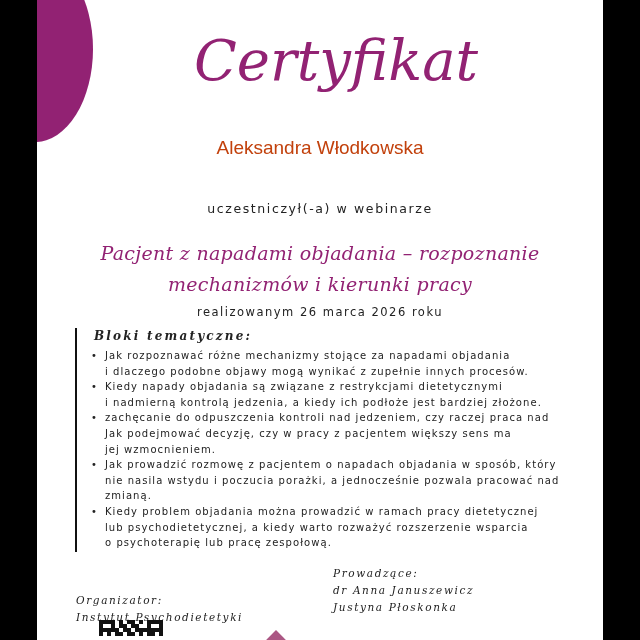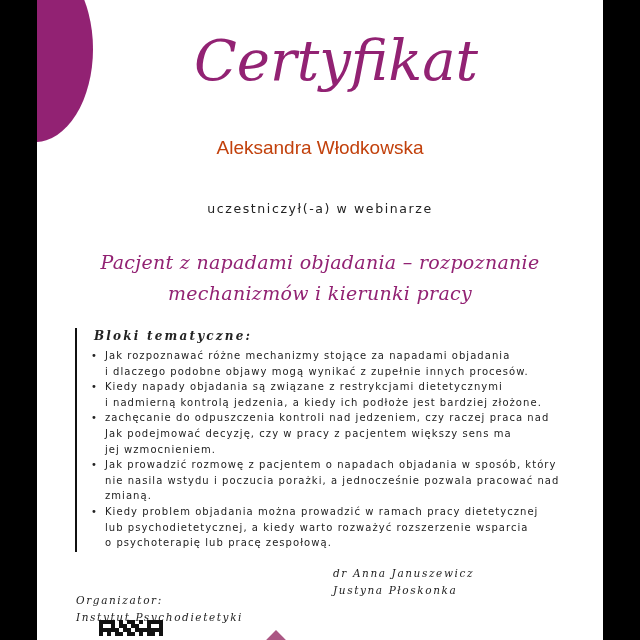--- a/index.html
+++ b/index.html
@@ -29,21 +29,21 @@
     font-family: "Liberation Sans", sans-serif; font-size: 19px; color: #c2410c;
   }
   .participated {
     position: absolute; left: 0; width: 566px; top: 201px; text-align: center;
     font-family: "DejaVu Sans", sans-serif; font-size: 12.5px; color: #222;
     letter-spacing: 1.6px;
   }
   .webinar-title {
     position: absolute; left: 0; width: 566px; top: 238px; text-align: center;
     font-family: "DejaVu Serif", serif; font-style: italic;
-    font-size: 19px; line-height: 31px; color: #922273; letter-spacing: 0.3px; margin-top: 9px;
+    font-size: 19px; line-height: 31px; color: #922273; letter-spacing: 0.3px;
   }
   .date {
     position: absolute; left: 0; width: 566px; top: 305px; text-align: center;
     font-family: "DejaVu Sans", sans-serif; font-size: 11.5px; color: #222;
     letter-spacing: 1.5px;
   }
   .topics {
     position: absolute; left: 38px; top: 328px; width: 500px; height: 224px;
     border-left: 2px solid #111;
   }
@@ -88,20 +88,21 @@
 
   <div class="title">Certyfikat</div>
   <div class="name">Aleksandra Włodkowska</div>
   <div class="participated">uczestniczył(-a) w webinarze</div>
 
   <div class="webinar-title">
     <div>Pacjent z napadami objadania – rozpoznanie</div>
     <div>mechanizmów i kierunki pracy</div>
   </div>
 
+  <div class="date">realizowanym 26 marca 2026 roku</div>
 
   <div class="topics">
     <div class="topics-heading">Bloki tematyczne:</div>
     <ul class="topics-list">
       <li>
         <span class="bullet">•</span>
         <span class="line">Jak rozpoznawać różne mechanizmy stojące za napadami objadania</span>
         <span class="line">i dlaczego podobne objawy mogą wynikać z zupełnie innych procesów.</span>
       </li>
       <li>
@@ -129,20 +130,21 @@
       </li>
     </ul>
   </div>
 
   <div class="footer-block organizer">
     <div>Organizator:</div>
     <div>Instytut Psychodietetyki</div>
   </div>
 
   <div class="footer-block hosts">
+    <div>Prowadzące:</div>
     <div>dr Anna Januszewicz</div>
     <div>Justyna Płoskonka</div>
   </div>
 
   <div class="qr">
     <span class="b"></span>
       <span class="b"></span>
       <span class="b"></span>
       <span class="b"></span>
       <span></span>

